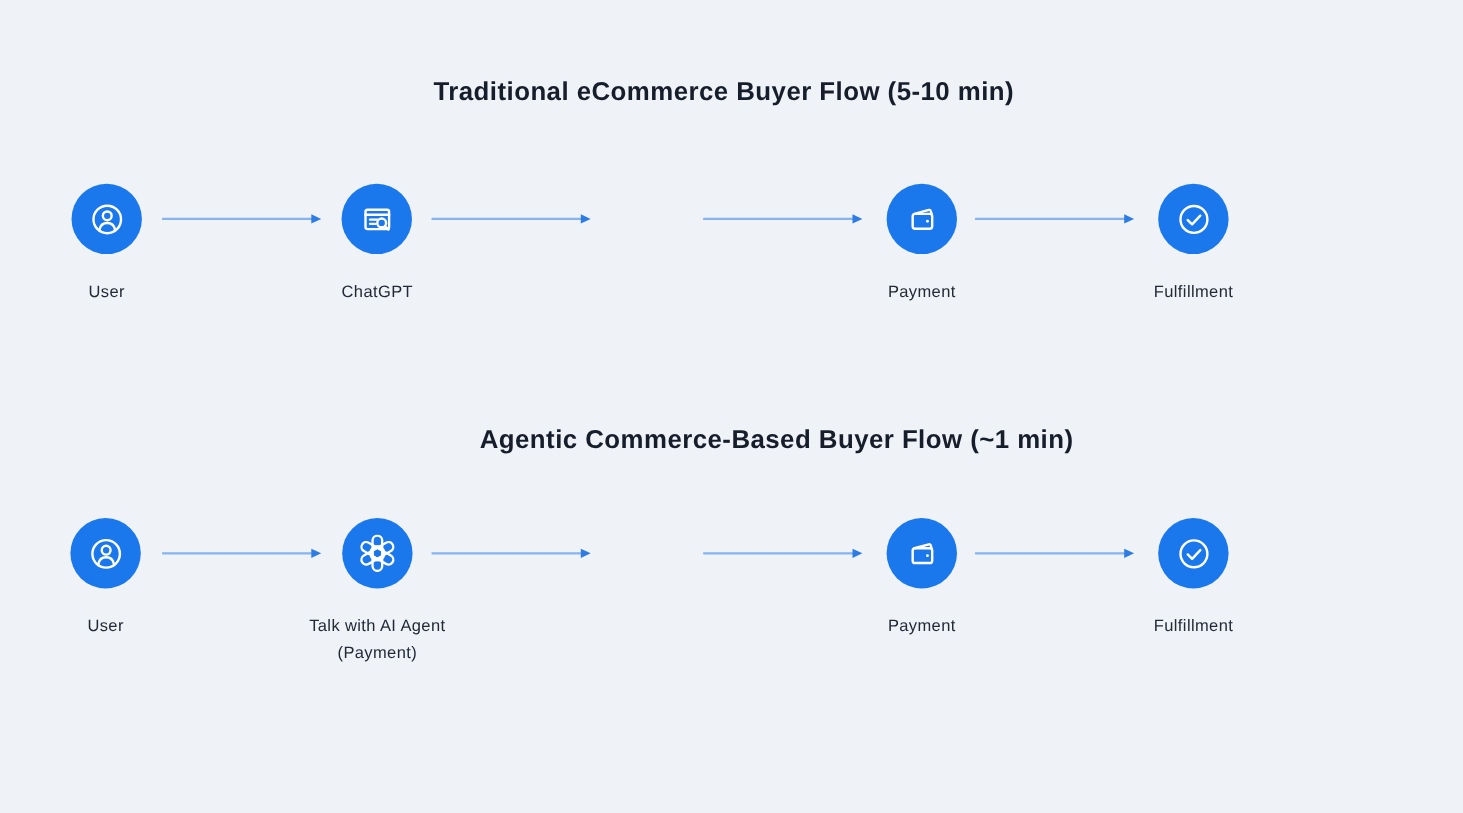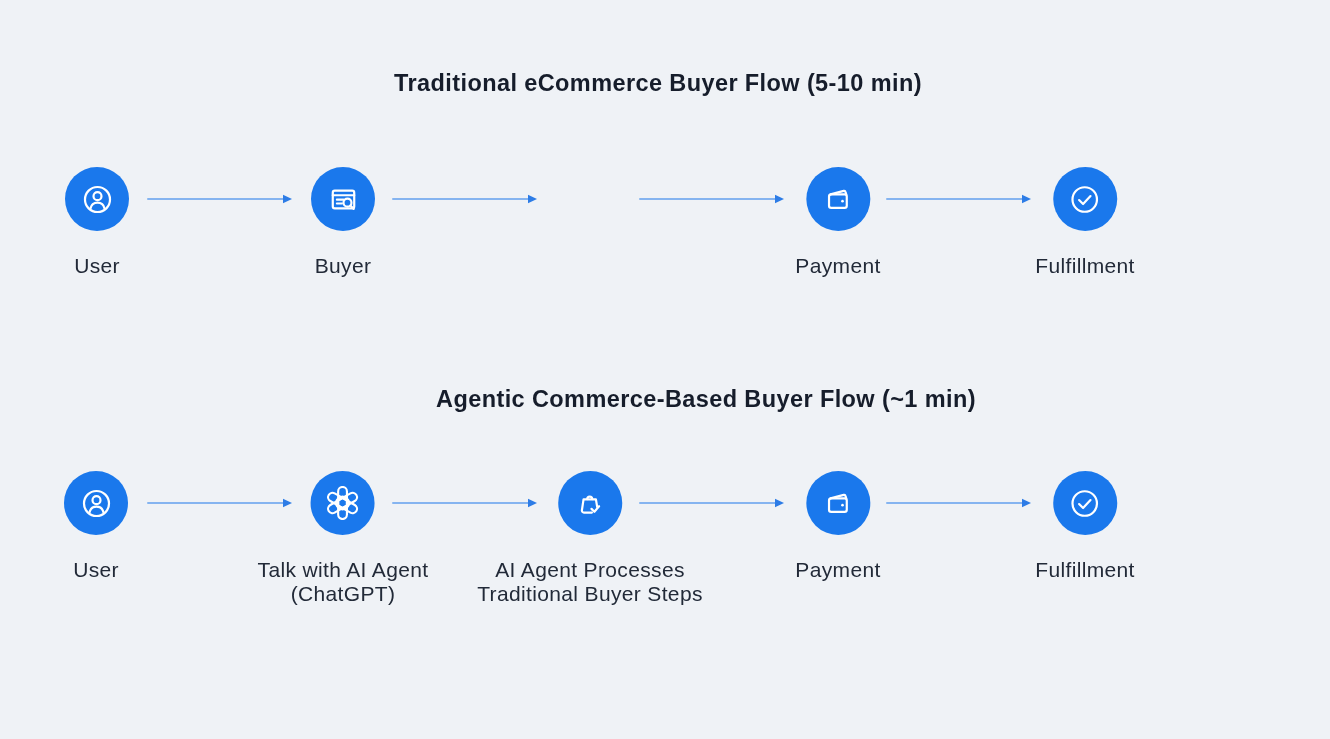--- a/index.html
+++ b/index.html
@@ -19,21 +19,21 @@
     position:absolute; transform:translateX(-50%);
     display:flex; flex-direction:column; align-items:center;
   }
   .circle {
     width:64px; height:64px; border-radius:50%;
     background: var(--accent, #1a78ec);
     display:flex; align-items:center; justify-content:center;
     flex:0 0 auto;
   }
   .label {
-    margin-top:23px; font-size:21px; letter-spacing:0.35px;
+    margin-top:23px; font-size:15px; letter-spacing:0.35px;
     line-height:24px; color: var(--label-text, #222a38);
     text-align:center; white-space:nowrap;
   }
   .label.raised { margin-top:17px; }
   .label.align-left { text-align:center; }
   .label span { display:block; }
   .stk { stroke: var(--icon-stroke, #ffffff); fill:none; stroke-width:1.6;
          stroke-linecap:round; stroke-linejoin:round; }
   .thin { stroke-width:1.5; }
   .fil { fill: var(--icon-stroke, #ffffff); stroke:none; }
@@ -72,21 +72,21 @@
       <svg width="33" height="33" viewBox="0 0 24 24">
         <rect class="stk" x="4.2" y="5.6" width="15.6" height="12.8" rx="1.4"></rect>
         <path class="stk" d="M4.2 8.9 H19.8"></path>
         <path class="stk" d="M7.2 12.1 H12"></path>
         <path class="stk" d="M7.2 14.9 H10.8"></path>
         <circle class="stk" cx="14.9" cy="14.3" r="2.9"></circle>
         <path class="stk" d="M17 16.4 L19.4 18.8"></path>
       </svg>
     </div>
     <div class="label">
-      <span>Buyer</span>
+      <span>ChatGPT</span>
       <span></span>
     </div>
   </div>
 
   <svg class="arrow" style="left:392px; top:193px" width="146" height="12">
     <line class="al" x1="1" y1="6" x2="137" y2="6"></line>
       <path class="ah" d="M136 1.8 L145 6 L136 10.2 Z"></path>
   </svg>
 
 
@@ -156,42 +156,29 @@
           <rect class="stk thin" x="-3.1" y="-11.3" width="6.2" height="15.8" rx="3.1" transform="rotate(60)"></rect>
           <rect class="stk thin" x="-3.1" y="-11.3" width="6.2" height="15.8" rx="3.1" transform="rotate(120)"></rect>
           <rect class="stk thin" x="-3.1" y="-11.3" width="6.2" height="15.8" rx="3.1" transform="rotate(180)"></rect>
           <rect class="stk thin" x="-3.1" y="-11.3" width="6.2" height="15.8" rx="3.1" transform="rotate(240)"></rect>
           <rect class="stk thin" x="-3.1" y="-11.3" width="6.2" height="15.8" rx="3.1" transform="rotate(300)"></rect>
         </g>
       </svg>
     </div>
     <div class="label align-left">
       <span>Talk with AI Agent</span>
-      <span>(ChatGPT)</span>
+      <span>(Payment)</span>
     </div>
   </div>
 
   <svg class="arrow" style="left:392px; top:497px" width="146" height="12">
     <line class="al" x1="1" y1="6" x2="137" y2="6"></line>
       <path class="ah" d="M136 1.8 L145 6 L136 10.2 Z"></path>
   </svg>
 
-  <div class="step" style="left:590px; top:471px">
-    <div class="circle">
-      <svg width="33" height="33" viewBox="0 0 24 24">
-        <path class="stk" d="M10.2 8.8 a1.8 1.8 0 0 1 3.6 0"></path>
-        <path class="stk" d="M13.6 18.6 H7.8 a1.5 1.5 0 0 1 -1.48 -1.75 L7.5 9 h9 l0.9 5.4"></path>
-        <path class="stk" d="M13.3 15.9 l2.1 2.1 l3.4 -4"></path>
-      </svg>
-    </div>
-    <div class="label align-left">
-      <span>AI Agent Processes</span>
-      <span>Traditional Buyer Steps</span>
-    </div>
-  </div>
 
   <svg class="arrow" style="left:639px; top:497px" width="146" height="12">
     <line class="al" x1="1" y1="6" x2="137" y2="6"></line>
       <path class="ah" d="M136 1.8 L145 6 L136 10.2 Z"></path>
   </svg>
 
   <div class="step" style="left:838px; top:471px">
     <div class="circle">
       <svg width="33" height="33" viewBox="0 0 24 24">
         <path class="stk" d="M6.7 8.3 l9.6 -2.6 a1 1 0 0 1 1.25 0.72 L18.1 8.3"></path>

